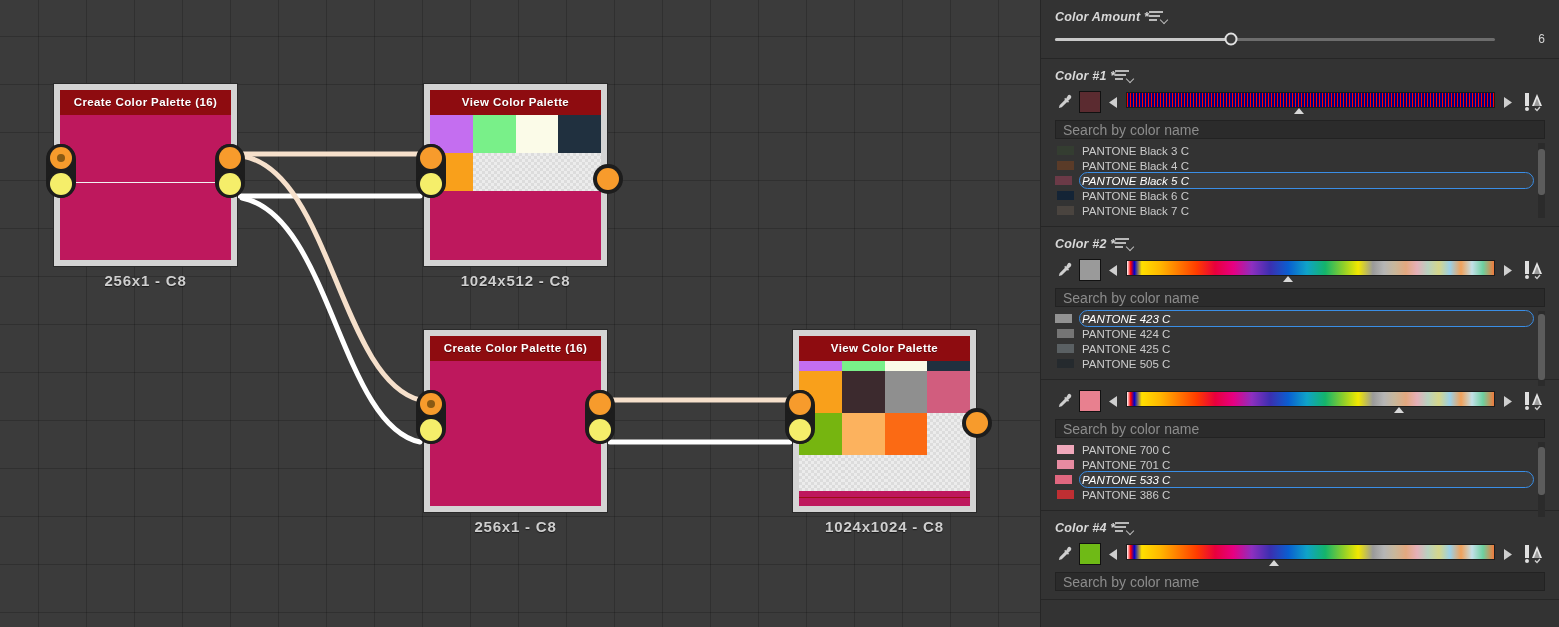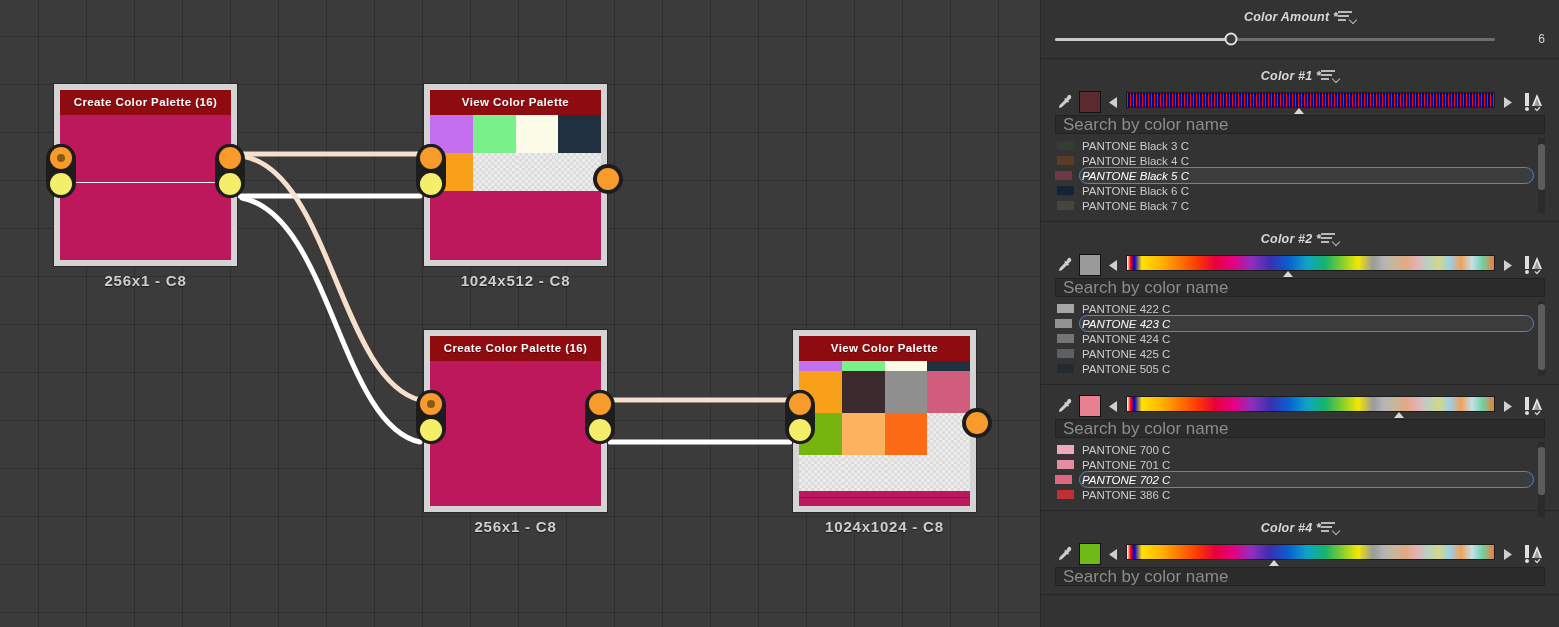--- a/index.html
+++ b/index.html
@@ -94,21 +94,21 @@
 
   
   #panel {
     position: absolute; right: 0; top: 0;
     width: 519px; height: 627px;
     background: #333333;
     border-left: 1px solid #262626;
     overflow: hidden;
   }
   .prop-group { border-bottom: 1px solid #262626; padding: 6px 14px 8px 14px; position: relative; }
-  .group-head { display: flex; align-items: center; justify-content: center; height: 22px; }
+  .group-head { display: flex; align-items: center; justify-content: flex-start; height: 22px; }
   .group-label {
     color: #d8d8d8; font-size: 12.5px; font-style: italic; font-weight: bold;
     letter-spacing: 0.2px;
   }
 
   
   .menu-icon { width: 18px; height: 16px; position: relative; cursor: pointer; }
   .menu-icon i {
     position: absolute; left: 0; height: 1.6px; background: #b9b9b9; display: block;
   }
@@ -155,23 +155,23 @@
     border-left: 5px solid transparent; border-right: 5px solid transparent;
     border-bottom: 6px solid #d8d8d8; transform: translateX(-5px);
   }
 
   
   .eyedropper { width: 18px; height: 20px; flex: 0 0 auto; }
   .palette-icon { width: 22px; height: 22px; flex: 0 0 auto; margin-left: 3px; }
 
   
   .search-input {
-    width: 100%; height: 19px;
+    margin-top: 5px; width: 100%; height: 19px;
     background: #2b2b2b; border: 1px solid #222;
-    color: #8c8c8c; font-size: 17px; font-family: "Liberation Sans", sans-serif;
+    color: #8c8c8c; font-size: 14px; font-family: "Liberation Sans", sans-serif;
     padding: 0 7px; outline: none;
   }
   .search-input::placeholder { color: #8c8c8c; }
 
   
   .color-list { margin-top: 4px; position: relative; padding-right: 12px; }
   .color-row {
     display: flex; align-items: center; height: 15px; gap: 8px;
     position: relative; padding-left: 2px;
   }
@@ -430,24 +430,20 @@
         <svg class="palette-icon" viewBox="0 0 22 22">
             <rect x="2" y="2" width="4" height="13" fill="#e0e0e0"></rect>
             <circle cx="4" cy="18" r="2" fill="#e0e0e0"></circle>
             <polygon points="9,15 14,3 19,15" fill="#e8e8e8"></polygon>
             <polygon points="11,15 14,7 17,15" fill="#9a9a9a"></polygon>
             <path d="M12 17.5l2 2 3-3.5" stroke="#cfcfcf" stroke-width="1.4" fill="none"></path>
           </svg>
       </div>
       <input class="search-input" value="" placeholder="Search by color name" style="">
       <div class="color-list">
-        <div class="color-row">
-            <span class="row-swatch" style="background:#a6a6a6"></span>
-            <span class="row-name">PANTONE 422 C</span>
-          </div>
         <div class="color-row selected" style="margin-left:25px;">
             <span class="row-swatch" style="background:#929292"></span>
             <span class="row-name">PANTONE 423 C</span>
           </div>
         <div class="color-row">
             <span class="row-swatch" style="background:#757575"></span>
             <span class="row-name">PANTONE 424 C</span>
           </div>
         <div class="color-row">
             <span class="row-swatch" style="background:#5a6063"></span>
@@ -496,21 +492,21 @@
         <div class="color-row">
             <span class="row-swatch" style="background:#f0a8bb"></span>
             <span class="row-name">PANTONE 700 C</span>
           </div>
         <div class="color-row">
             <span class="row-swatch" style="background:#e78ba1"></span>
             <span class="row-name">PANTONE 701 C</span>
           </div>
         <div class="color-row selected" style="margin-left:25px;">
             <span class="row-swatch" style="background:#e0677f"></span>
-            <span class="row-name">PANTONE 702 C</span>
+            <span class="row-name">PANTONE 533 C</span>
           </div>
         <div class="color-row">
             <span class="row-swatch" style="background:#bf2f33"></span>
             <span class="row-name">PANTONE 386 C</span>
           </div>
         <div class="list-scroll" style="height:75px;">
             <span class="thumb" style="top:5px;height:48px;"></span>
           </div>
       </div>
     </div>

